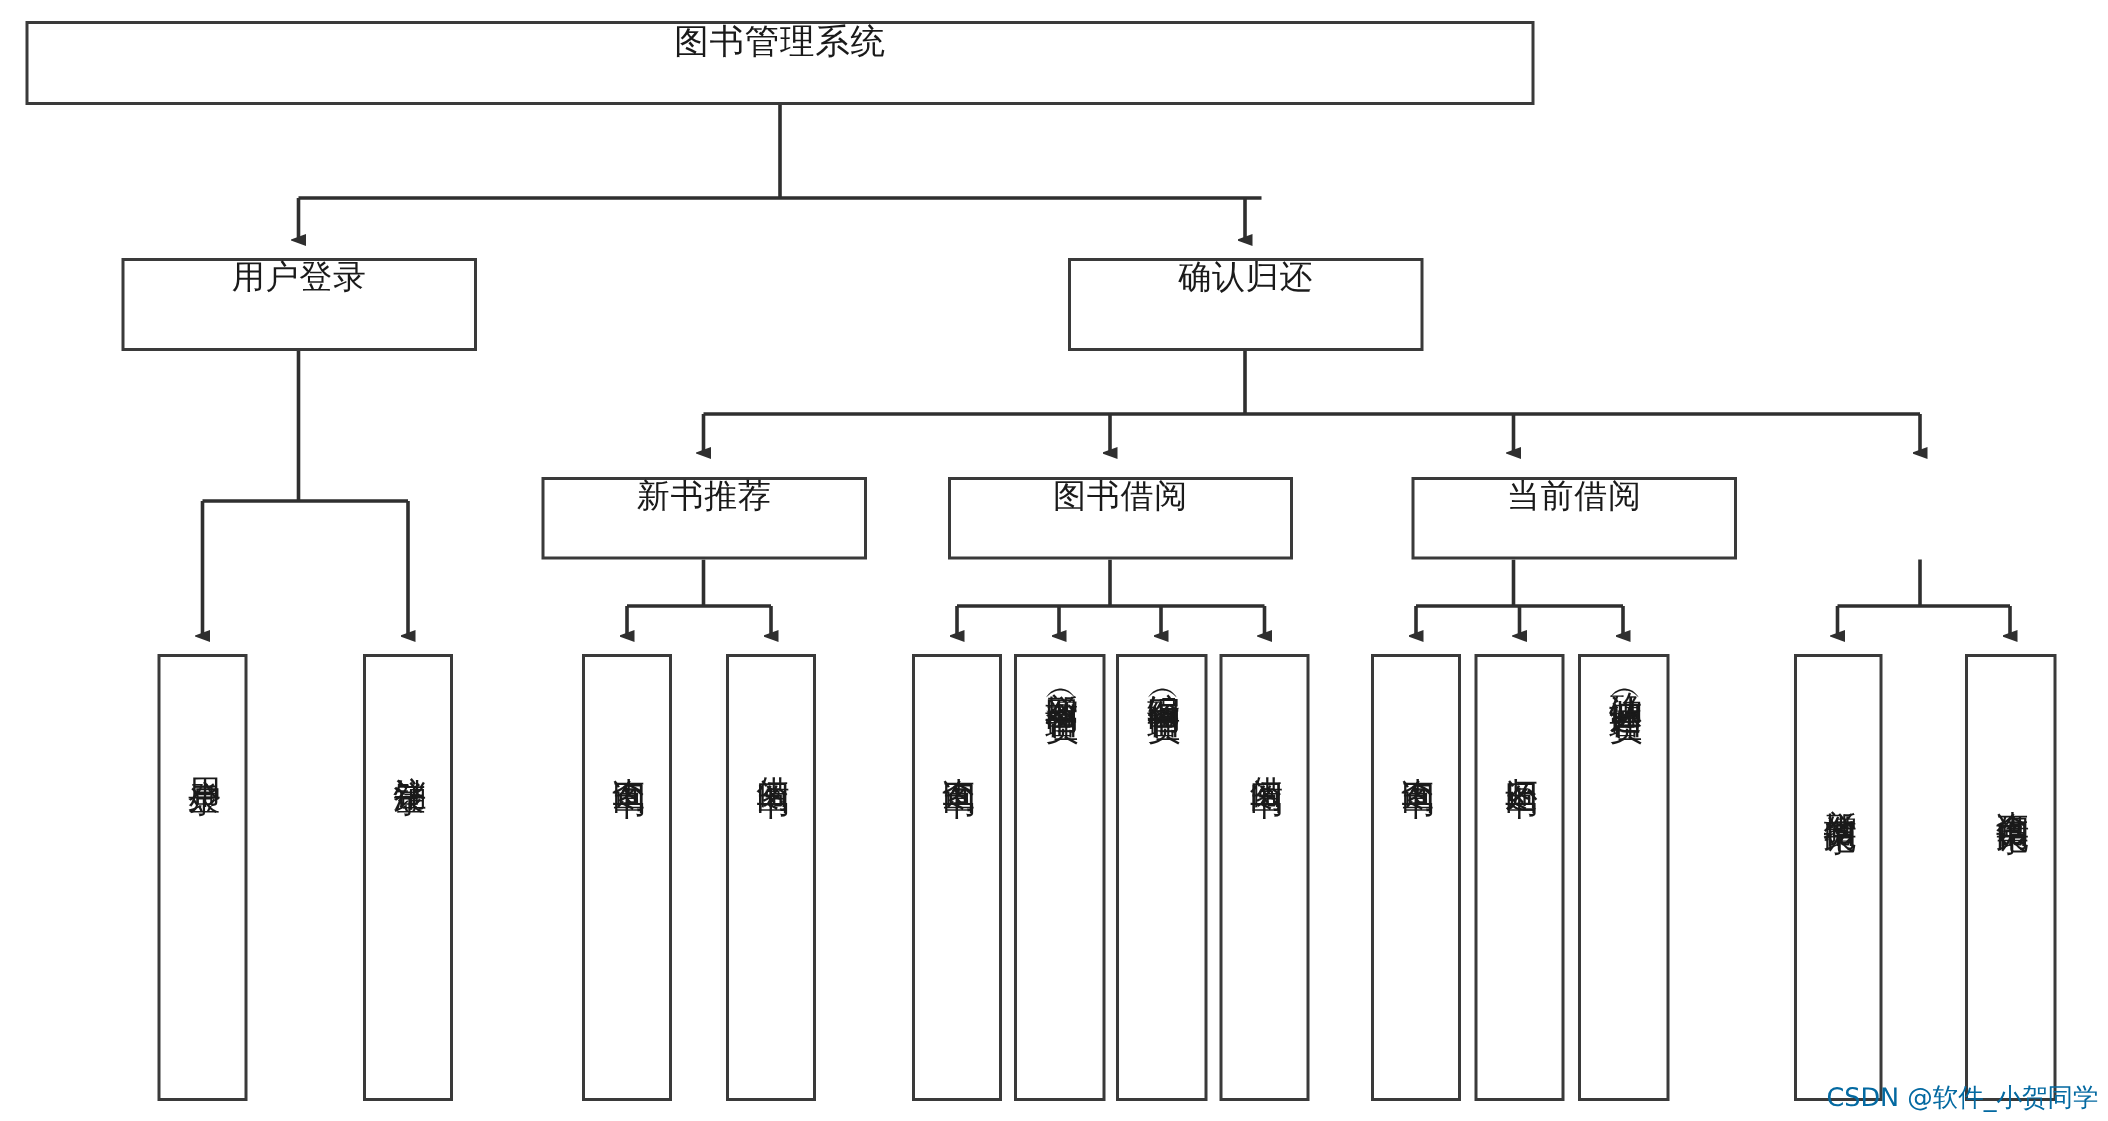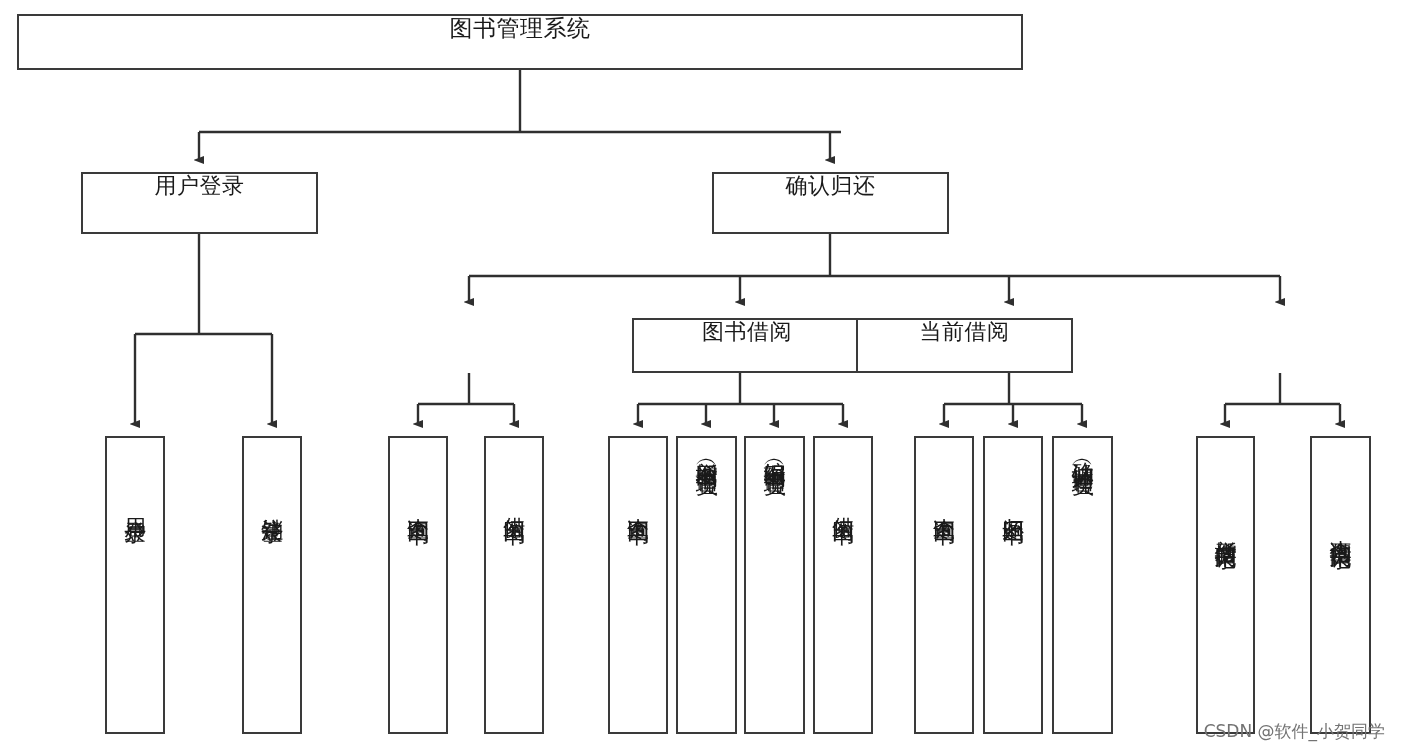--- a/index.html
+++ b/index.html
@@ -62,24 +62,24 @@
     margin: 0 auto;
   }
   .node.vertical.mid .node-label {
     margin-top: 56px;
   }
   .node.vertical.midshort .node-label {
     margin-top: 78px;
   }
   .watermark {
     position: absolute;
-    right: 20px;
+    right: 6px;
     bottom: 4px;
     font-size: 17px;
-    color: #737373;
+    color: #0369a1;
     white-space: nowrap;
     font-family: "DejaVu Sans", "Liberation Sans", sans-serif;
   }
 </style>
 </head>
 <body>
 
 <div id="diagram-root">
 
   <svg class="edges" viewBox="0 0 1405 747" xmlns="http://www.w3.org/2000/svg">
@@ -136,24 +136,27 @@
     <span class="node-label">图书管理系统</span>
   </div>
 
   <div class="node horizontal" style="left:81px; top:172px; width:237px; height:62px;">
     <span class="node-label">用户登录</span>
   </div>
   <div class="node horizontal" style="left:712px; top:172px; width:237px; height:62px;">
     <span class="node-label">确认归还</span>
   </div>
 
+  <div class="node horizontal" style="left:361px; top:318px; width:217px; height:55px;">
+    <span class="node-label">新书推荐</span>
+  </div>
   <div class="node horizontal" style="left:632px; top:318px; width:230px; height:55px;">
     <span class="node-label">图书借阅</span>
   </div>
-  <div class="node horizontal" style="left:856px; top:318px; width:217px; height:55px;">
+  <div class="node horizontal" style="left:941px; top:318px; width:217px; height:55px;">
     <span class="node-label">当前借阅</span>
   </div>
 
   <div class="node vertical mid" style="left:105px; top:436px; width:60px; height:298px;">
     <span class="node-label">用户登录</span>
   </div>
   <div class="node vertical mid" style="left:242px; top:436px; width:60px; height:298px;">
     <span class="node-label">注销登录</span>
   </div>
 

